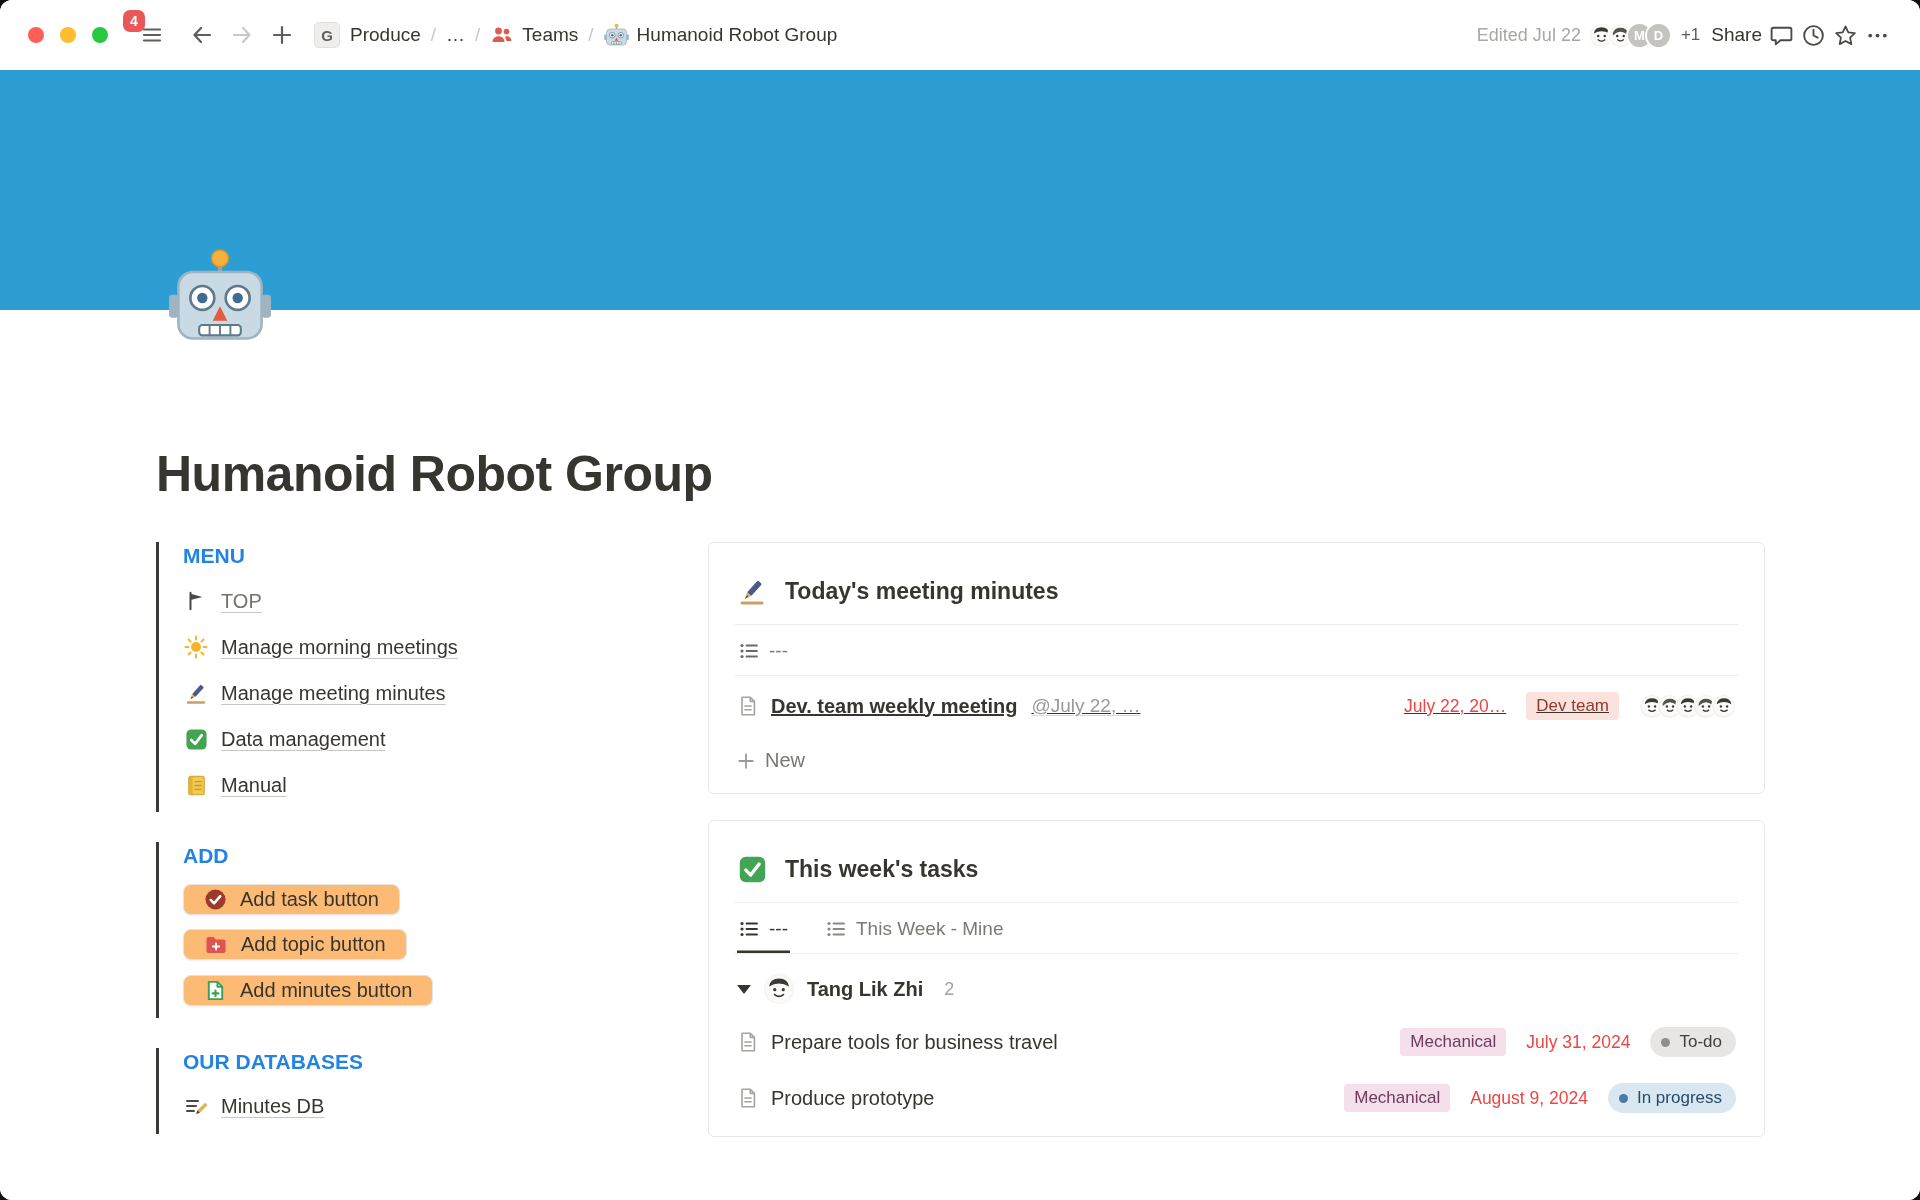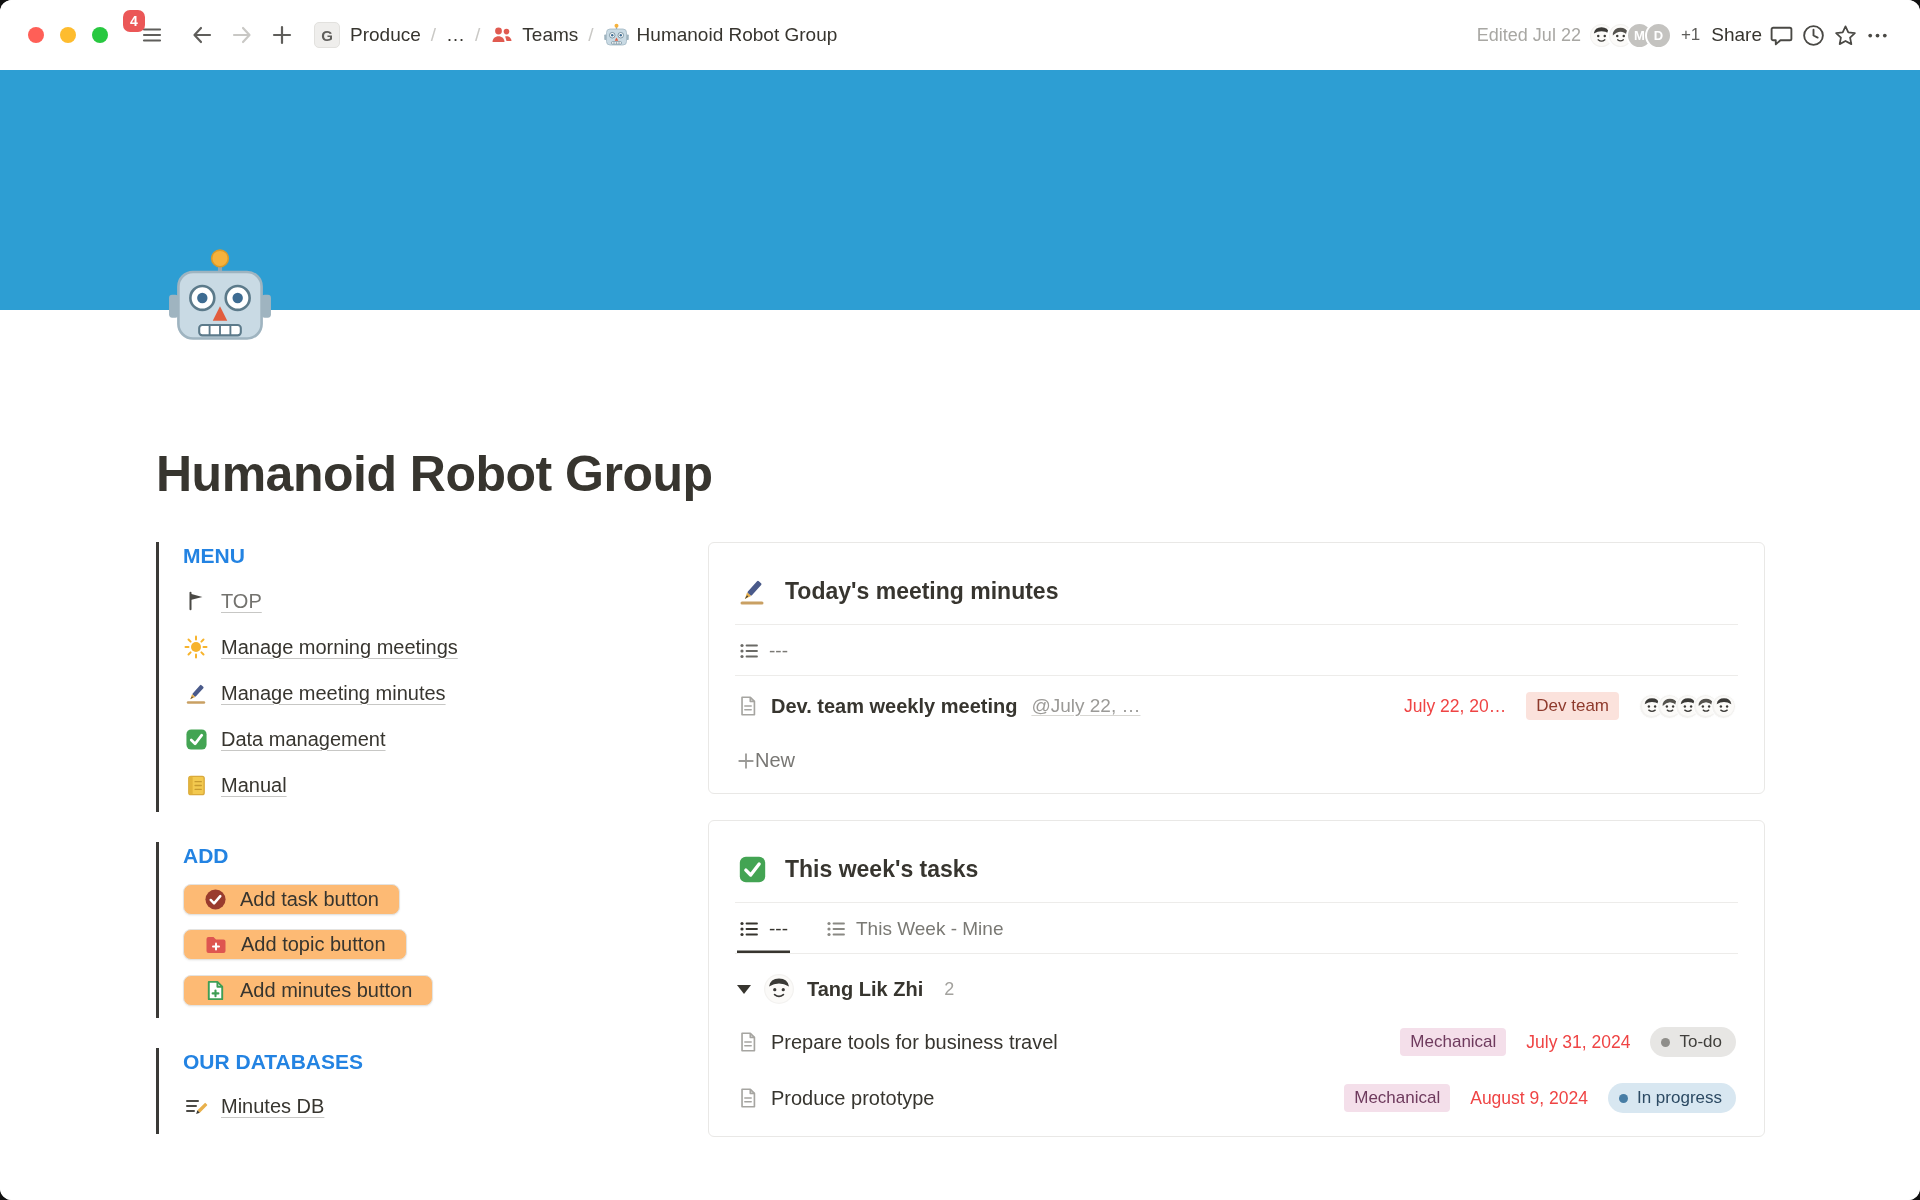--- a/index.html
+++ b/index.html
@@ -50,31 +50,31 @@
   
   .card { border:1px solid #E9E8E6; border-radius:6px; padding:27px 26px 10px; background:#fff; }
   .card + .card { margin-top:26px; }
   .card-head { display:flex; align-items:center; gap:18px; padding:6px 2px 18px; }
   .ci { width:30px; height:30px; flex:none; display:flex; align-items:center; justify-content:center; }
   .card-title { font-size:23px; font-weight:700; color:#37352F; }
   .hr { height:1px; background:#EDECEA; }
   .view-row { display:flex; align-items:flex-end; border-bottom:1px solid #EDECEA; padding:2px 2px 0; }
   .view-tab { display:flex; align-items:center; gap:10px; padding:13px 2px; font-size:19px; color:#7A7974; cursor:pointer; margin-right:34px; }
   .view-tab.active { color:#37352F; box-shadow:inset 0 -2.5px 0 #37352F; }
-  .db-row { display:flex; align-items:center; gap:12px; padding:16px 2px; cursor:pointer; }
+  .db-row { display:flex; align-items:center; gap:12px; padding:16px 2px; cursor:pointer;text-decoration:underline; }
   .db-title { font-size:20px; font-weight:600; color:#37352F; white-space:nowrap; }
   .mention { font-size:19px; color:#9B9A97; margin-left:2px; text-decoration:underline; text-decoration-color:#D8D7D3; text-underline-offset:3px; white-space:nowrap; }
   .row-props { margin-left:auto; display:flex; align-items:center; gap:20px; }
   .date { font-size:17.5px; color:#ef4444; white-space:nowrap; }
   .tag { font-size:17px; padding:4px 10px; border-radius:4px; white-space:nowrap; }
   .tag-red { background:var(--tag_red_bg,#FBE2DC); color:var(--tag_red_text,#8E3A2C); }
   .tag-pink { background:var(--tag_pink_bg,#F4DFEA); color:var(--tag_pink_text,#6E3A5D); }
   .row-avatars { display:flex; padding-left:7px; }
   .row-avatars .av { width:25px; height:25px; margin-left:-7px; border:1.5px solid #fff; }
-  .new-row { display:flex; align-items:center; gap:0; padding:13px 2px 11px; color:#787774; font-size:20px; cursor:pointer; }
+  .new-row { display:flex; align-items:center; gap:10px; padding:13px 2px 11px; color:#787774; font-size:20px; cursor:pointer; }
   .group-row { display:flex; align-items:center; gap:13px; padding:20px 2px 10px; }
   .tri { width:0; height:0; border-left:7px solid transparent; border-right:7px solid transparent; border-top:9px solid #37352F; cursor:pointer; flex:none; }
   .g-av { width:30px; height:30px; border-radius:50%; overflow:hidden; background:#F3F2F0; flex:none; }
   .group-name { font-size:20px; font-weight:600; }
   .group-count { font-size:18px; color:#A3A29E; margin-left:8px; }
   .task-row { display:flex; align-items:center; gap:12px; padding:13px 2px; cursor:pointer; }
   .task-title { font-size:20px; font-weight:500; color:#37352F; white-space:nowrap; }
   .status { display:inline-flex; align-items:center; gap:9px; padding:5px 14px 5px 11px; border-radius:16px; font-size:17px; white-space:nowrap; }
   .status .dot { width:9px; height:9px; border-radius:50%; flex:none; }
   .status-todo { background:var(--status_todo_bg,#E7E6E4); color:#403F3B; }

